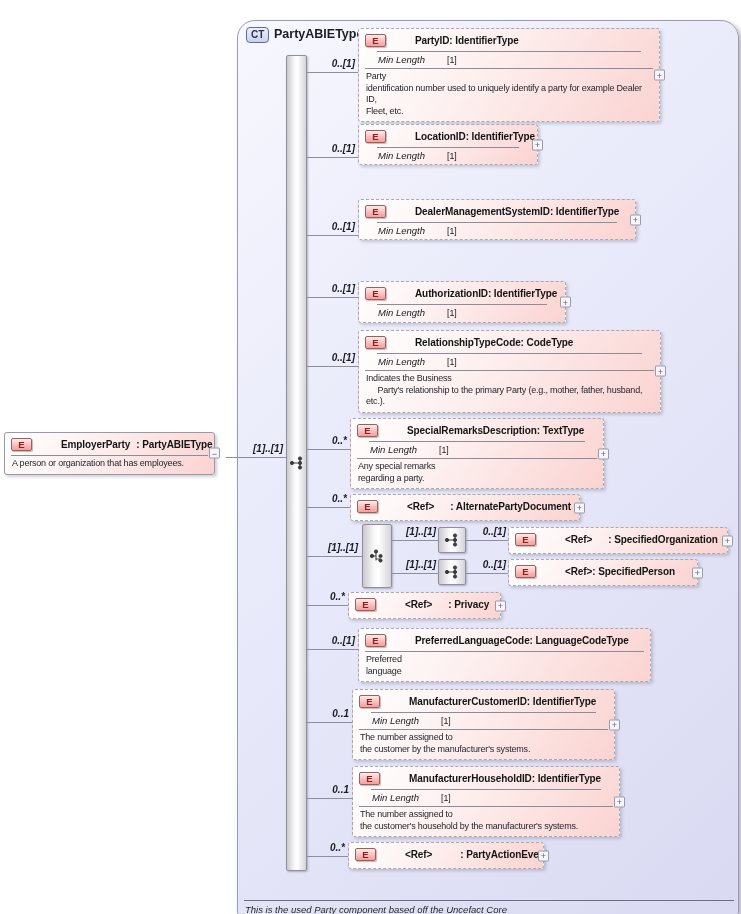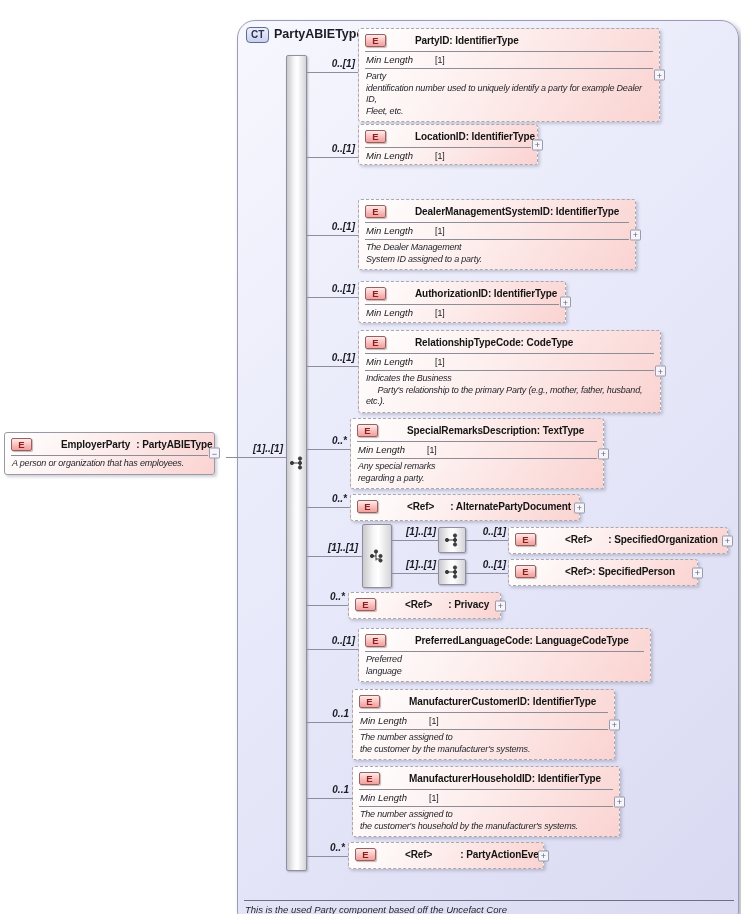--- a/index.html
+++ b/index.html
@@ -41,28 +41,28 @@
     flex:0 0 21px; width:21px; height:13px; margin-right:7px;
     border:1px solid #9a6060; border-radius:2px;
     background:linear-gradient(180deg,#fdebea 0%,#f6b3b0 70%,#f2a19e 100%);
     color:#8d1f1f; font-size:9.5px; font-weight:bold; text-align:center; line-height:12px;
     box-shadow:1px 1px 1px rgba(120,80,80,.4);
   }
   .ename { font-size:10px; font-weight:bold; color:#141414; letter-spacing:-0.1px; white-space:nowrap;margin-left:22px; }
   .etype { font-size:10px; font-weight:bold; color:#141414; letter-spacing:-0.1px; white-space:nowrap; }
   .etype::before { content:": "; }
   .erow {
-    margin:0 6px; border-top:1px solid #8d8d99; padding:2px 1px 3px 1px;
+    margin:0 18px; border-top:1px solid #8d8d99; padding:2px 1px 3px 1px;
     display:flex; align-items:baseline;
   }
   .fname { font-size:9.5px; font-style:italic; color:#19191f; }
   .fval  { font-size:8.8px; color:#19191f; margin-left:22px; }
   .edesc {
     margin:0 6px; border-top:1px solid #8d8d99; padding:2px 1px 4px 1px;
-    font-size:9px; font-style:italic; color:#26262c; line-height:11.5px;
+    font-size:9px; color:#26262c; line-height:11.5px;
     white-space:pre-wrap; letter-spacing:-0.2px;
   }
 
   
   .expand, .collapse {
     position:absolute; right:-6px; top:50%; transform:translateY(-50%);
     width:11px; height:11px; padding:0;
     border:1px solid #9a9aaa; background:#f5f5fb; border-radius:1px;
     font-size:9px; line-height:8px; color:#66667a; text-align:center; cursor:pointer;
     font-family:"Liberation Sans", sans-serif;
@@ -179,22 +179,20 @@
 <div class="ebox" style="left:358px; top:199px; width:278px;">
   <div class="ehead">
     <span class="eicon">E</span>
     <span class="ename">DealerManagementSystemID</span>
     <span class="etype">IdentifierType</span>
   </div>
   <div class="erow">
     <span class="fname">Min Length</span>
     <span class="fval">[1]</span>
   </div>
-  <div class="edesc">The Dealer Management
-System ID assigned to a party.</div>
   <button class="expand">+</button>
 </div>
 
 <div class="ebox" style="left:358px; top:281px; width:208px;">
   <div class="ehead">
     <span class="eicon">E</span>
     <span class="ename">AuthorizationID</span>
     <span class="etype">IdentifierType</span>
   </div>
   <div class="erow" style="padding-bottom:4px">

